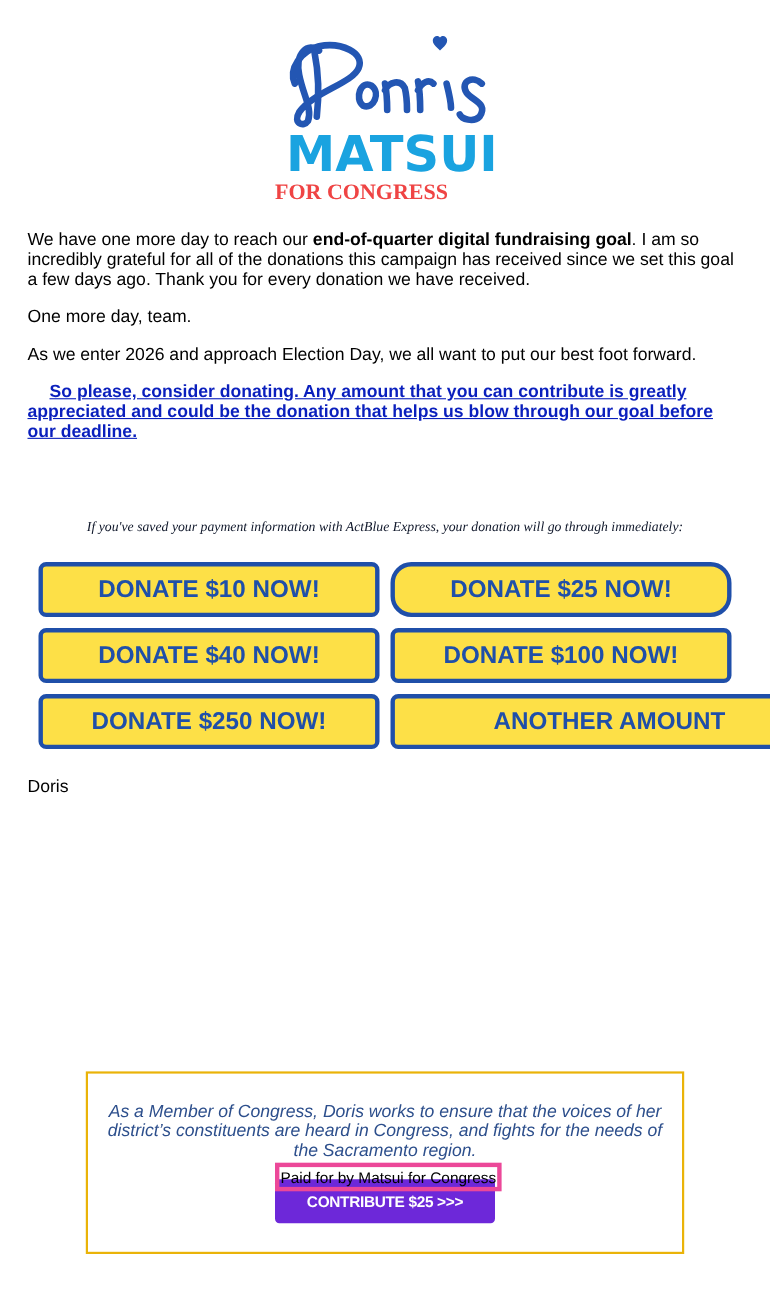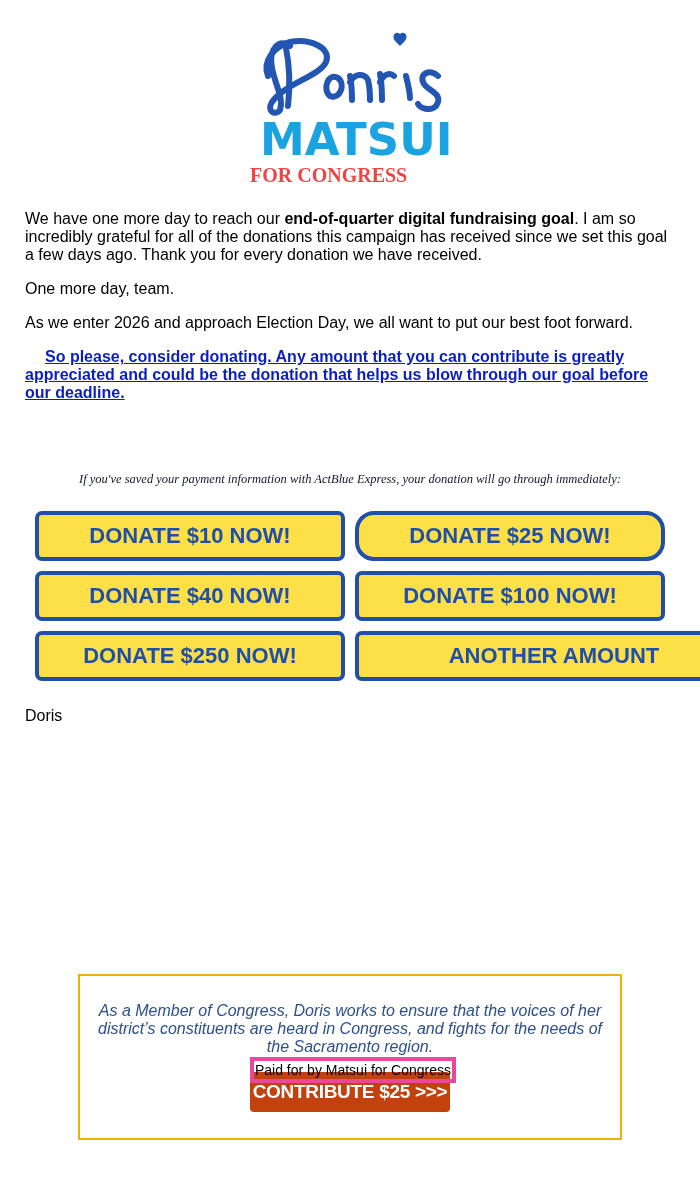--- a/index.html
+++ b/index.html
@@ -21,21 +21,21 @@
     .donate-grid { position: absolute; left: 35px; top: 511px; width: 630px; }
     .donate-btn { position: absolute; width: 302px; height: 42px; background: #fde047;
       border: 4px solid #1f4fa9; border-radius: 7px; color: #1f4fa9; font-weight: bold;
       font-size: 22px; text-align: center; line-height: 42px; cursor: pointer; box-sizing: content-box; }
     .signoff { position: absolute; left: 25px; top: 707px; font-size: 16px; line-height: 18px; }
     .bio-box { position: absolute; left: 78px; top: 929px; width: 540px; height: 162px;
       border: 2px solid #eab308; margin-top: 45px; }
     .bio-text { position: absolute; left: 10px; top: 26px; width: 520px; text-align: center;
       font-style: italic; font-size: 16px; line-height: 18px; color: #2d4f8c; }
     .contribute-btn { position: absolute; left: 170px; top: 96px; width: 200px; height: 40px;
-      background: #c2410c; border-radius: 4px; color: #fff; font-weight: bold; font-size: 19px;
+      background: #6d28d9; border-radius: 4px; color: #fff; font-weight: bold; font-size: 14px;
       text-align: center; line-height: 40px; letter-spacing: -0.3px; cursor: pointer; }
     .paid-for { position: absolute; left: 250px; top: 1057px; width: 198px; height: 18px;
       border: 4px solid #ec4899; font-size: 14px; line-height: 18px; text-align: center; }
   </style>
 </head>
 <body>
 
 <div class="logo">
   <svg width="200" height="92" viewBox="0 0 200 92">
     <g fill="none" stroke="#2356b3" stroke-width="6" stroke-linecap="round" stroke-linejoin="round">

